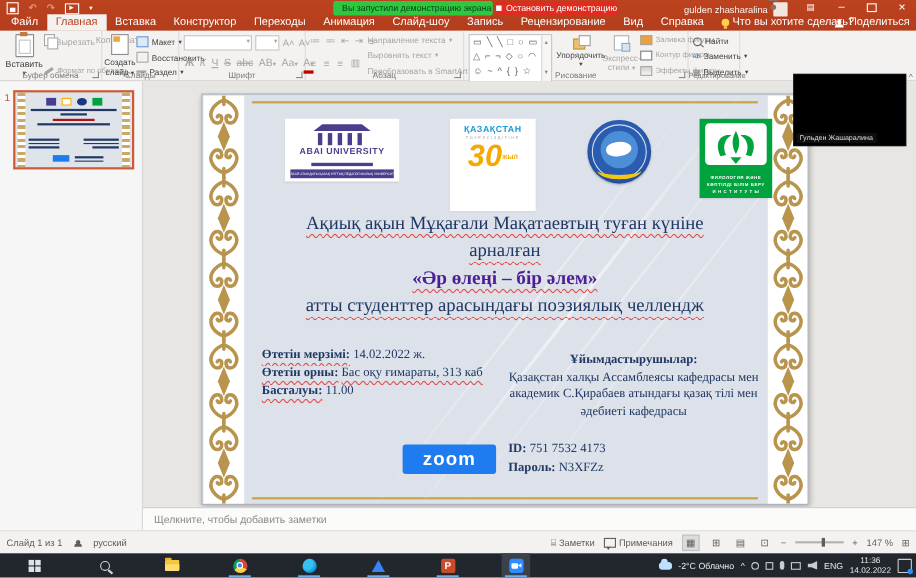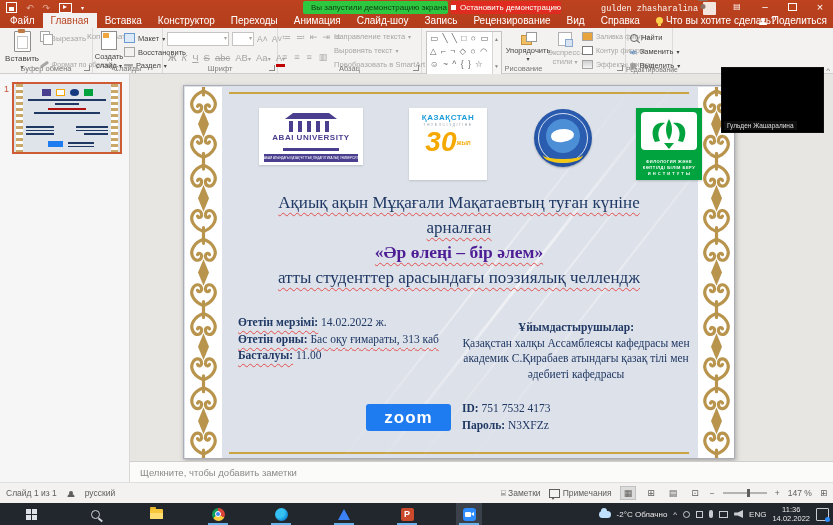--- a/index.html
+++ b/index.html
@@ -15,21 +15,21 @@
   .presicon{width:11px;height:8px;border:1px solid #fff;position:relative;}
   .presicon::after{content:"";position:absolute;left:3px;top:1px;border-left:4px solid #fff;border-top:2px solid transparent;border-bottom:2px solid transparent;}
   .banner{position:absolute;left:303px;top:1px;width:145px;height:13px;background:#2ec840;border-radius:2px;
     display:flex;align-items:center;gap:4px;padding:0 4px;box-sizing:border-box;}
   .banner .txt{font-size:8px;color:#0d3d14;white-space:nowrap;flex:1;text-align:center;}
   .bdot{width:7px;height:7px;border-radius:50%;background:#156b24;color:#d9ffe0;font-size:5px;line-height:7px;text-align:center;}
   .bcam{width:8px;height:6px;background:#156b24;border-radius:1px;position:relative;}
   .stopbtn{position:absolute;left:451px;top:1px;width:110px;height:13px;background:#e02b20;border-radius:2px;color:#fff;
     font-size:8px;display:flex;align-items:center;justify-content:center;gap:4px;white-space:nowrap;}
   .stopsq{width:5px;height:5px;background:#fff;}
-  .tb-user{position:absolute;left:592px;top:4px;width:106px;text-align:right;font-size:8.5px;color:rgba(255,255,255,.95);white-space:nowrap;font-family:Liberation Mono, monospace;}
+  .tb-user{position:absolute;left:592px;top:4px;width:106px;text-align:right;font-size:8.5px;color:rgba(255,255,255,.95);white-space:nowrap;}
   .tb-avatar{position:absolute;left:703px;top:2px;width:13px;height:13px;background:#f2e6de;border-radius:1px;}
   .person{position:relative;width:100%;height:100%;}
   .person::before{content:"";position:absolute;left:50%;top:2px;transform:translateX(-50%);width:5px;height:5px;border-radius:50%;background:#8a6f63;}
   .person::after{content:"";position:absolute;left:50%;bottom:1px;transform:translateX(-50%);width:9px;height:4px;border-radius:4px 4px 0 0;background:#8a6f63;}
   .winctl{position:absolute;top:0;height:14px;width:20px;color:#fff;font-size:10px;line-height:14px;text-align:center;}
   .ctl-ribbon{left:727px;font-size:8px;}
   .ctl-min{left:755px;}
   .ctl-restore{left:782px;}
   .restore-glyph{display:inline-block;width:7px;height:6px;border:1px solid #fff;margin-top:3px;}
   .ctl-close{left:810px;font-size:11px;}
@@ -114,21 +114,21 @@
   .zoomchip{position:absolute;left:182px;top:318px;width:85px;height:27px;background:#1f7cf0;border-radius:3px;color:#fff;
     font-weight:bold;font-size:17px;letter-spacing:1px;display:flex;align-items:center;justify-content:center;font-family:"Liberation Sans",sans-serif;}
   .idblock{position:absolute;left:278px;top:314px;font-size:11.5px;line-height:17px;white-space:nowrap;}
 
   
   .logo{position:absolute;background:#fff;box-shadow:0 1px 2px rgba(0,0,0,.15);}
   .abai{left:75px;top:22px;width:104px;height:57px;}
   .abai-title{position:absolute;left:0;top:25px;width:100%;text-align:center;font-size:8px;font-weight:bold;color:#4a3f8f;letter-spacing:.5px;}
   .abai-caption{position:absolute;left:5px;bottom:3px;width:94px;height:8px;background:#4a3f8f;color:#fff;font-size:3px;
      line-height:8px;text-align:center;white-space:nowrap;overflow:hidden;}
-  .kz30{left:225px;top:22px;width:78px;height:72px;display:flex;flex-direction:column;align-items:center;padding-top:5px;box-sizing:border-box;}
+  .kz30{left:225px;top:22px;width:78px;height:84px;display:flex;flex-direction:column;align-items:center;padding-top:5px;box-sizing:border-box;}
   .kz30-l1{color:#1a9cd8;font-weight:bold;font-size:8px;letter-spacing:.5px;}
   .kz30-l2{color:#9aa1a8;font-size:3.5px;letter-spacing:1.5px;margin-top:1px;}
   .kz30-num{color:#f5a800;font-weight:bold;font-size:28px;line-height:30px;font-style:italic;}
   .kz30-unit{color:#f5a800;font-size:5.5px;font-weight:bold;vertical-align:super;}
   .assembly{left:350px;top:23px;width:58px;height:58px;border-radius:50%;background:radial-gradient(circle at 50% 45%,#2a5cb0 0 55%,#16397f 100%);box-shadow:0 1px 2px rgba(0,0,0,.25);}
   .assembly .ring{position:absolute;left:4px;top:4px;right:4px;bottom:4px;border:1px solid rgba(255,255,255,.8);border-radius:50%;}
   .assembly .globe{position:absolute;left:12px;top:10px;width:34px;height:34px;border-radius:50%;background:#4d8fd6;}
   .assembly .map{position:absolute;left:17px;top:20px;width:23px;height:13px;background:#fff;border-radius:45% 55% 50% 50%;transform:rotate(-8deg);}
   .assembly .wing{position:absolute;left:9px;bottom:4px;width:40px;height:16px;border-bottom:4px solid #f3c712;border-radius:0 0 50% 50%;box-sizing:border-box;}
   .philology{left:452px;top:22px;width:66px;height:72px;background:#00a33d;box-shadow:0 1px 2px rgba(0,0,0,.2);}

